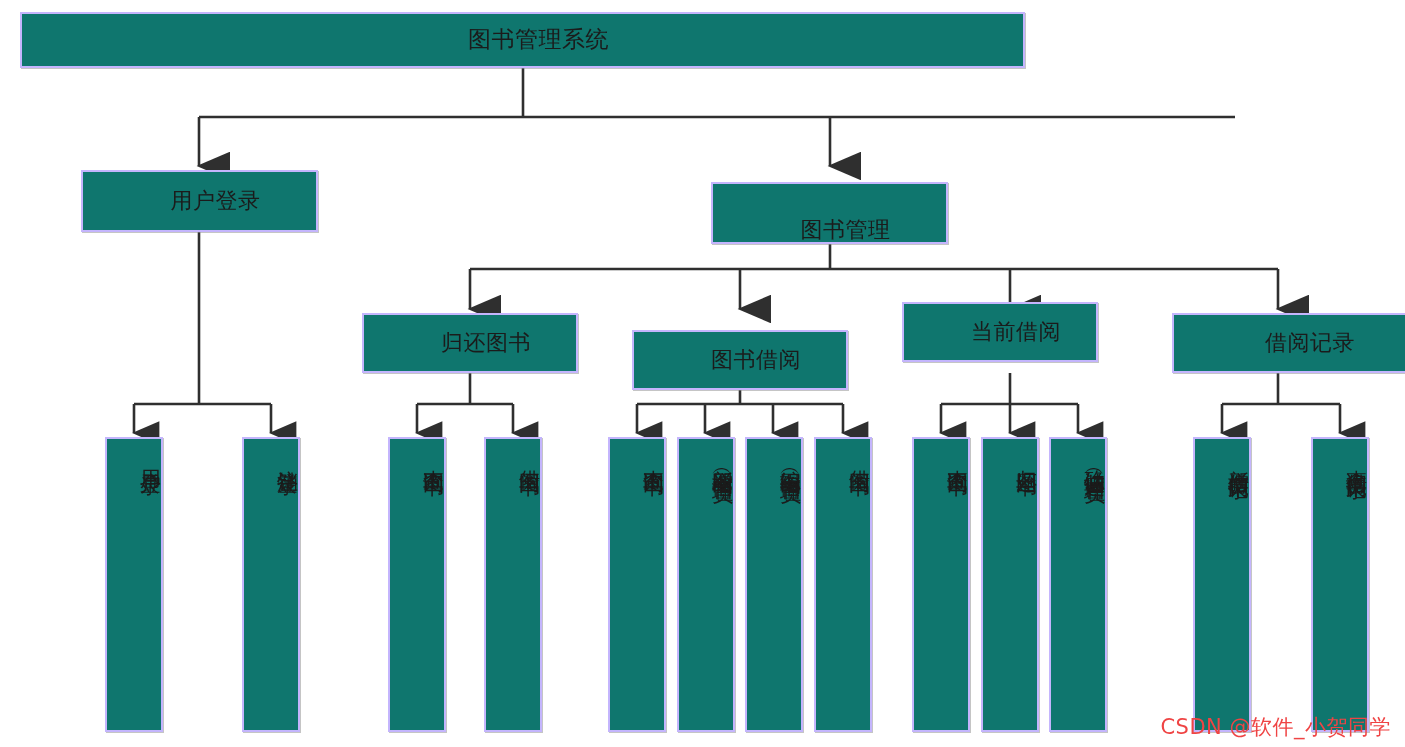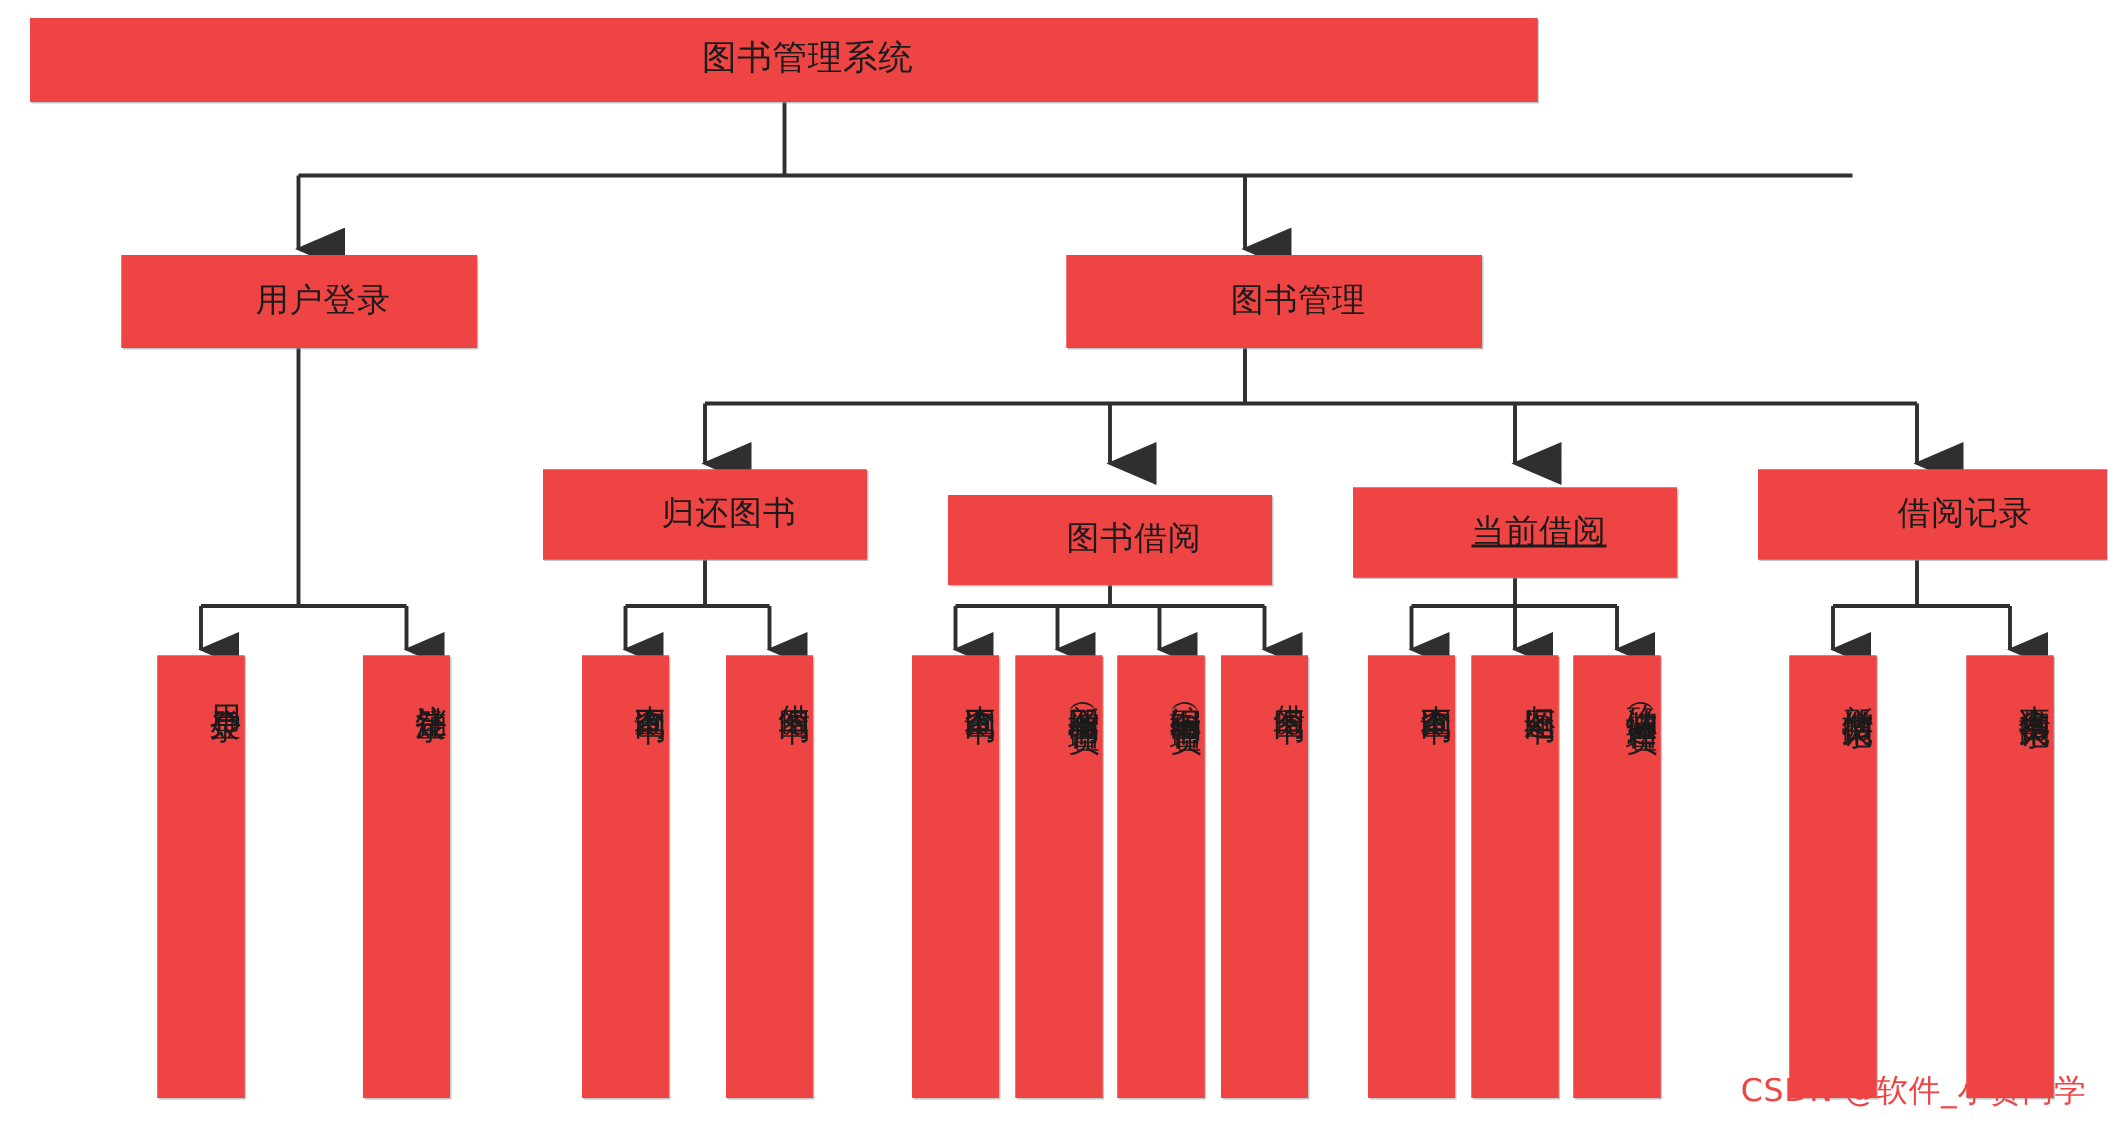--- a/index.html
+++ b/index.html
@@ -22,22 +22,22 @@
     position: absolute;
     left: 0;
     top: 0;
     width: 1405px;
     height: 747px;
     pointer-events: none;
   }
   .node {
     position: absolute;
     box-sizing: border-box;
-    background: #ef4444;
-    border: 2px solid #ef4444;
+    background: #0f766e;
+    border: 2px solid #c4b5fd;
     display: flex;
     align-items: center;
     justify-content: center;
     color: #1b1b1b;
     box-shadow: 1px 1px 0 rgba(150,150,150,0.55);
     padding-left: 32px;
   }
   .node-label {
     display: block;
     text-align: center;
@@ -137,33 +137,33 @@
   </svg>
 
   <div class="node horizontal root" style="left:20px; top:12px; width:1005px; height:56px;">
     <span class="node-label">图书管理系统</span>
   </div>
 
   <div class="node horizontal" style="left:81px; top:170px; width:237px; height:62px;">
     <span class="node-label">用户登录</span>
   </div>
 
-  <div class="node horizontal" style="left:711px; top:170px; width:277px; height:62px;">
+  <div class="node horizontal" style="left:711px; top:182px; width:237px; height:62px;align-items:flex-end;">
     <span class="node-label">图书管理</span>
   </div>
 
   <div class="node horizontal" style="left:362px; top:313px; width:216px; height:60px;">
     <span class="node-label">归还图书</span>
   </div>
 
   <div class="node horizontal" style="left:632px; top:330px; width:216px; height:60px;">
     <span class="node-label">图书借阅</span>
   </div>
 
-  <div class="node horizontal" style="left:902px; top:325px; width:216px; height:60px;text-decoration:underline;">
+  <div class="node horizontal" style="left:902px; top:302px; width:196px; height:60px;">
     <span class="node-label">当前借阅</span>
   </div>
 
   <div class="node horizontal" style="left:1172px; top:313px; width:244px; height:60px;">
     <span class="node-label">借阅记录</span>
   </div>
 
   <div class="node vertical" style="left:105px; top:437px; width:58px; height:295px;">
     <span class="node-label">用户登录</span>
   </div>

